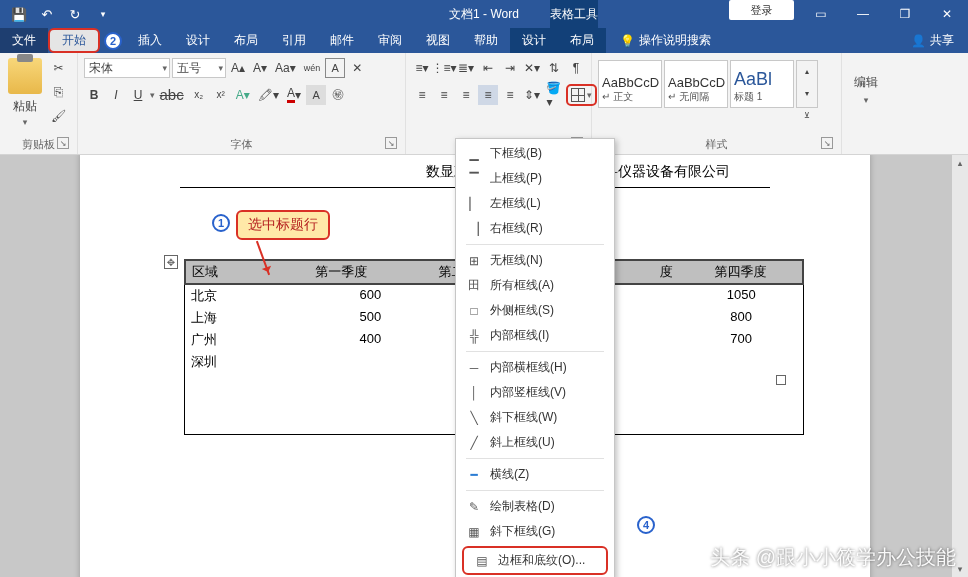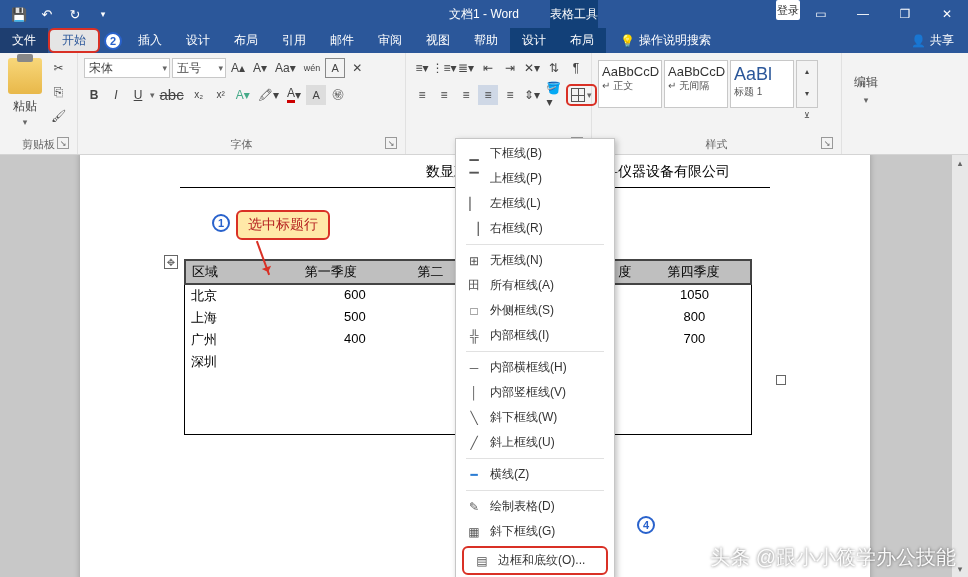--- a/index.html
+++ b/index.html
@@ -6,21 +6,21 @@
 body { width: 968px; height: 577px; background: #c8c8c8; position: relative; overflow: hidden; }
 
 
 .titlebar { height: 28px; background: #2b579a; display: flex; align-items: center; color: white; font-size: 12px; position: relative; }
 .titlebar .qat { display: flex; align-items: center; gap: 2px; padding-left: 6px; }
 .titlebar .qat .btn { width: 26px; height: 24px; display: flex; align-items: center; justify-content: center; font-size: 13px; }
 .titlebar .title { position: absolute; left: 50%; transform: translateX(-50%); }
 .titlebar .tabletools { position: absolute; left: 550px; background: #124078; height: 28px; padding: 0 0; display: flex; align-items: center; font-size: 12px; }
 .titlebar .winctl { position: absolute; right: 0; display: flex; }
 .titlebar .winctl .wbtn { width: 42px; height: 28px; display: flex; align-items: center; justify-content: center; font-size: 12px; }
-.titlebar .login { width: 24px; height: 20px; background: #fff; color: #333; font-size: 11px; display: flex; align-items: center; justify-content: center; border-radius: 2px; }
+.titlebar .login { width: 65px; height: 20px; background: #fff; color: #333; font-size: 11px; display: flex; align-items: center; justify-content: center; border-radius: 2px; margin-right: 6px; }
 
 
 .tabs { height: 25px; background: #2b579a; display: flex; align-items: center; color: white; font-size: 12px; position: relative; }
 .tabs .tab { padding: 0 12px; height: 25px; display: flex; align-items: center; cursor: pointer; position: relative; }
 .tab.active { background: #e5e5e5; color: #2b579a; }
 .tab.highlighted { border: 2.5px solid #d93025; border-radius: 6px; }
 .tabs .tell { display: flex; align-items: center; gap: 4px; padding-left: 14px; }
 .tabs .share { position: absolute; right: 14px; display: flex; align-items: center; gap: 4px; }
 
 
@@ -30,21 +30,21 @@
 .group .label { font-size: 11px; color: #666; text-align: center; padding: 2px 0; position: relative; }
 .group .label .dialog { position: absolute; right: 2px; top: 2px; width: 12px; height: 12px; border: 1px solid #999; font-size: 8px; display: flex; align-items: center; justify-content: center; }
 .ribbtn { padding: 2px 3px; display: flex; align-items: center; justify-content: center; min-width: 20px; min-height: 20px; }
 .select { border: 1px solid #c8c8c8; background: white; height: 20px; font-size: 12px; padding: 0 14px 0 4px; display: flex; align-items: center; position: relative; }
 .select::after { content: "▾"; position: absolute; right: 2px; font-size: 9px; color: #666; }
 
 
 .clipboard-icon { width: 34px; height: 36px; background: linear-gradient(#f8d77a,#e8b84a); border-radius: 3px; position: relative; margin: 2px; }
 .clipboard-icon::before { content: ""; position: absolute; top: -4px; left: 9px; width: 16px; height: 8px; background: #888; border-radius: 2px; }
 
-.stylebox { width: 64px; height: 48px; border: 1px solid #c8c8c8; background: white; font-size: 10px; padding: 3px; display: flex; flex-direction: column; justify-content: flex-start; }
+.stylebox { width: 64px; height: 48px; border: 1px solid #c8c8c8; background: white; font-size: 10px; padding: 3px; display: flex; flex-direction: column; justify-content: flex-end; }
 .stylebox .preview { font-size: 13px; color: #333; }
 .stylebox .name { font-size: 10px; color: #555; }
 .stylebox.big .preview { font-size: 18px; font-weight: 500; }
 
 .row { display: flex; gap: 2px; align-items: center; }
 .col { display: flex; flex-direction: column; gap: 2px; }
 
 .para-icon { width: 18px; height: 18px; display: flex; align-items: center; justify-content: center; font-size: 12px; }
 
 
@@ -55,21 +55,21 @@
 
 
 .circ { width: 18px; height: 18px; border-radius: 50%; background: #fff; border: 2px solid #2962cc; color: #2962cc; font-size: 11px; font-weight: bold; display: flex; align-items: center; justify-content: center; }
 
 
 .docwrap { position: absolute; top: 155px; left: 0; right: 0; bottom: 0; background: #c8c8c8; overflow: hidden; }
 .page { position: absolute; left: 80px; top: -2px; width: 790px; height: 600px; background: white; box-shadow: 0 0 6px rgba(0,0,0,.25); }
 .doctitle { text-align: center; font-size: 14px; padding-top: 10px; }
 .docsub { position: absolute; right: 140px; top: 10px; font-size: 14px; }
 .hr { border-top: 1.5px solid #000; margin: 6px 100px 0 100px; }
-.table { position: absolute; left: 104px; top: 106px; width: 568px; font-size: 13px; }
+.table { position: absolute; left: 104px; top: 106px; width: 620px; font-size: 13px; }
 .table .hdr { background: #bfbfbf; display: flex; border: 2px solid #444; }
 .table .cell { flex: 1; padding: 2px 6px; }
 .table .datarow { display: flex; border-left: 1px solid #000; border-right: 1px solid #000; }
 .table .datarow:last-child { border-bottom: 1px solid #000; flex-direction: column; }
 .table .datarow .cell { border-right: 0; }
 .handle { position: absolute; left: 84px; top: 102px; width: 14px; height: 14px; border: 1px solid #666; background: white; display: flex; align-items: center; justify-content: center; font-size: 10px; color: #666; }
 .endhandle { position: absolute; left: 696px; top: 222px; width: 10px; height: 10px; border: 1px solid #666; background: white; }
 
 
 .callout { position: absolute; left: 236px; top: 210px; background: #ffe9a8; border: 2.5px solid #d93025; border-radius: 6px; padding: 4px 10px; font-size: 14px; color: #b52020; font-weight: 500; }

